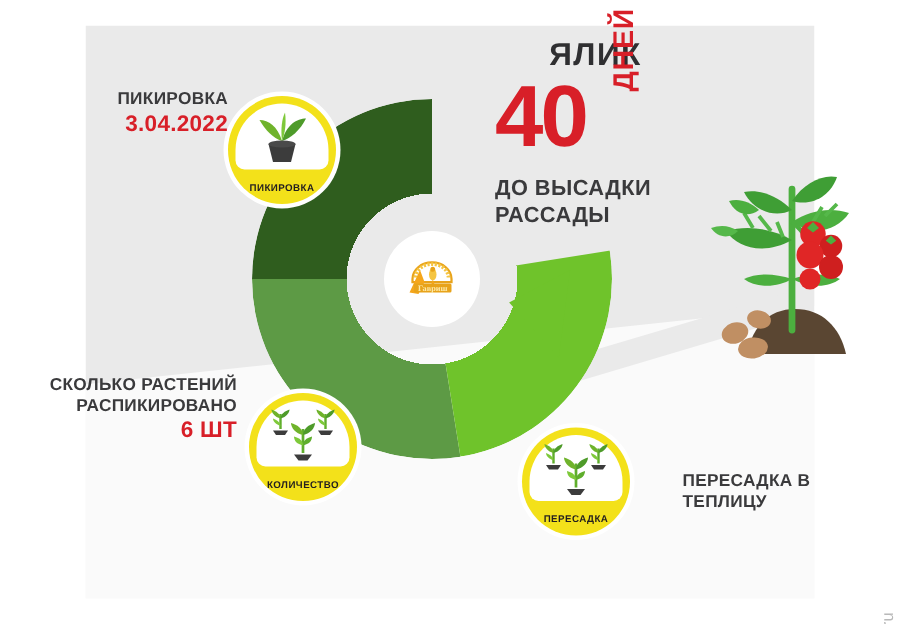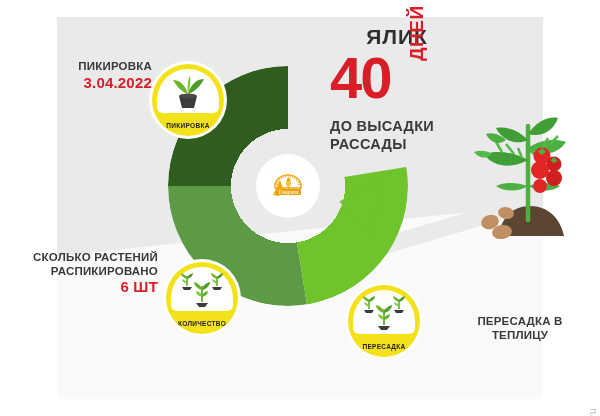--- a/index.html
+++ b/index.html
@@ -187,21 +187,21 @@
     left: 18px;
     top: 238px;
     width: 140px;
     text-align: right;
     margin-top: 13px;
   }
   .tb-peresadka {
     left: 455px;
     top: 315px;
     width: 130px;
-    text-align: center;
+    text-align: left;
   }
 
   
   .headline {
     position: absolute;
     left: 330px;
     top: 24px;
     width: 140px;
   }
   .hl-title {

